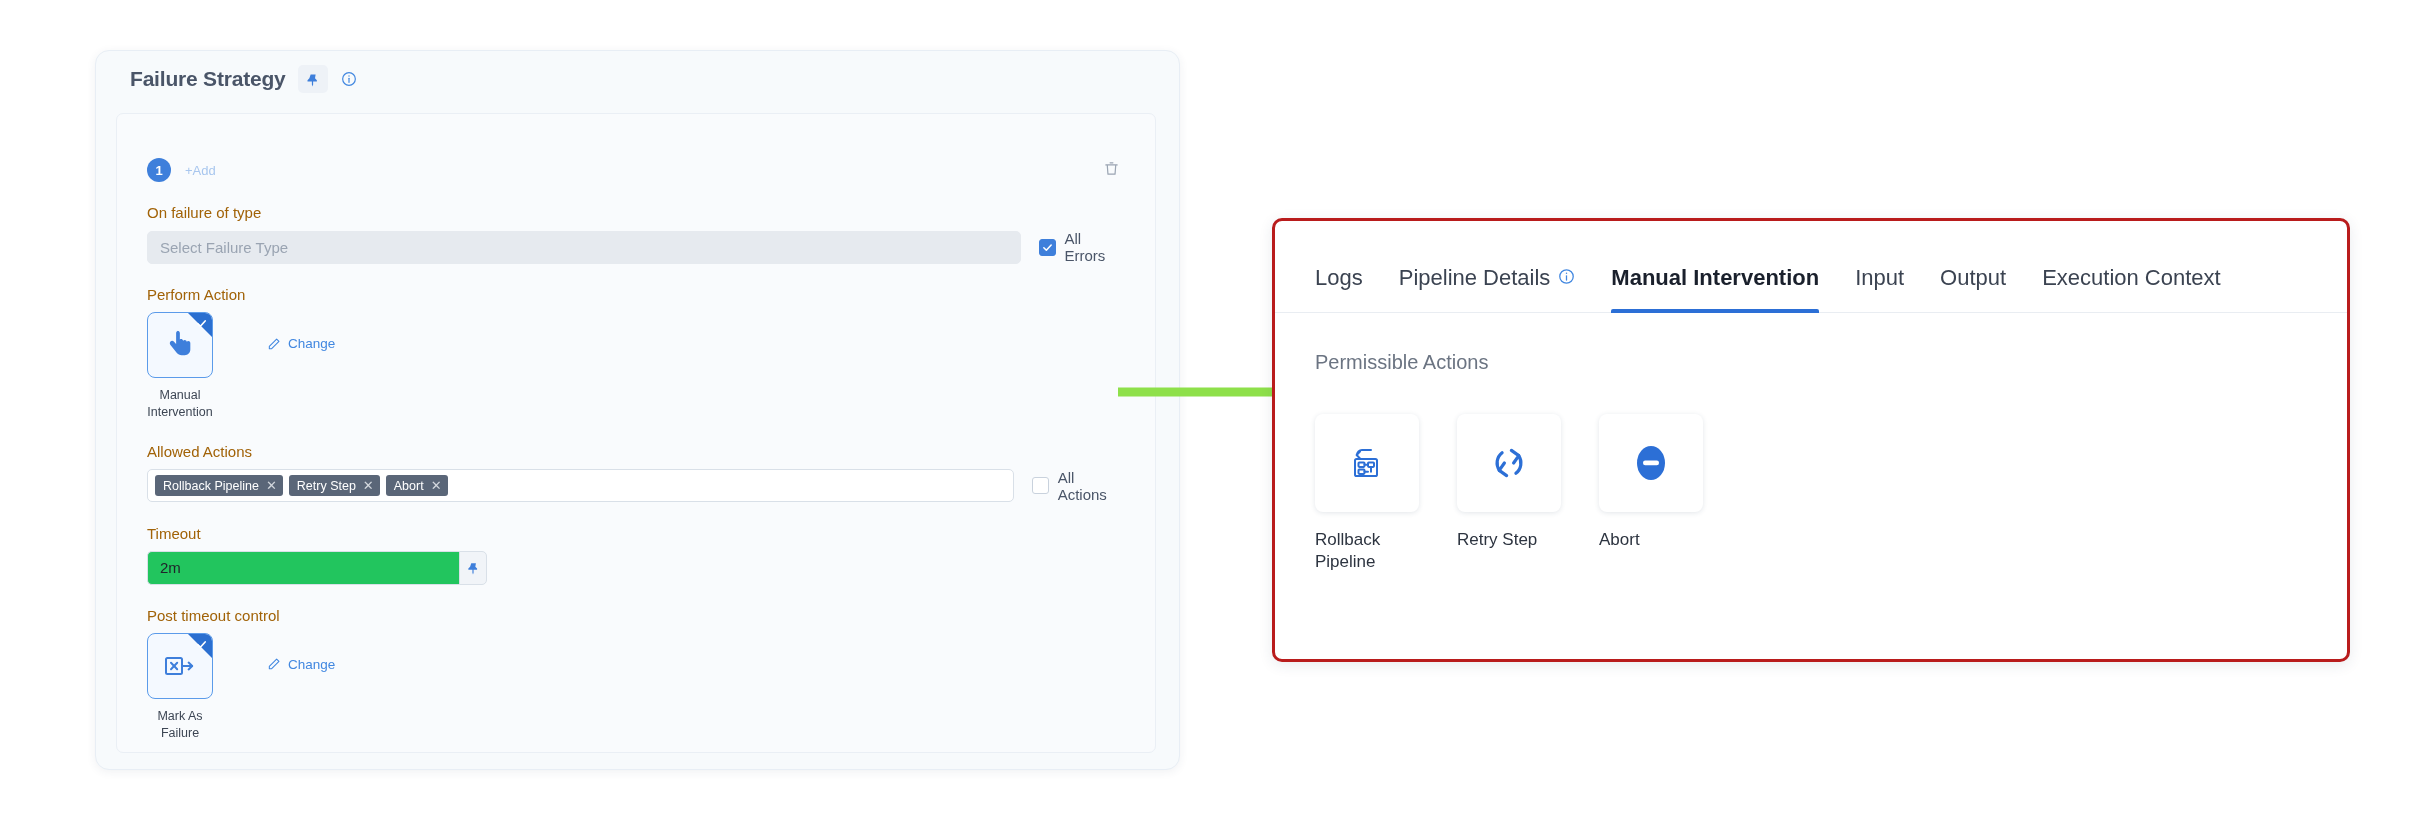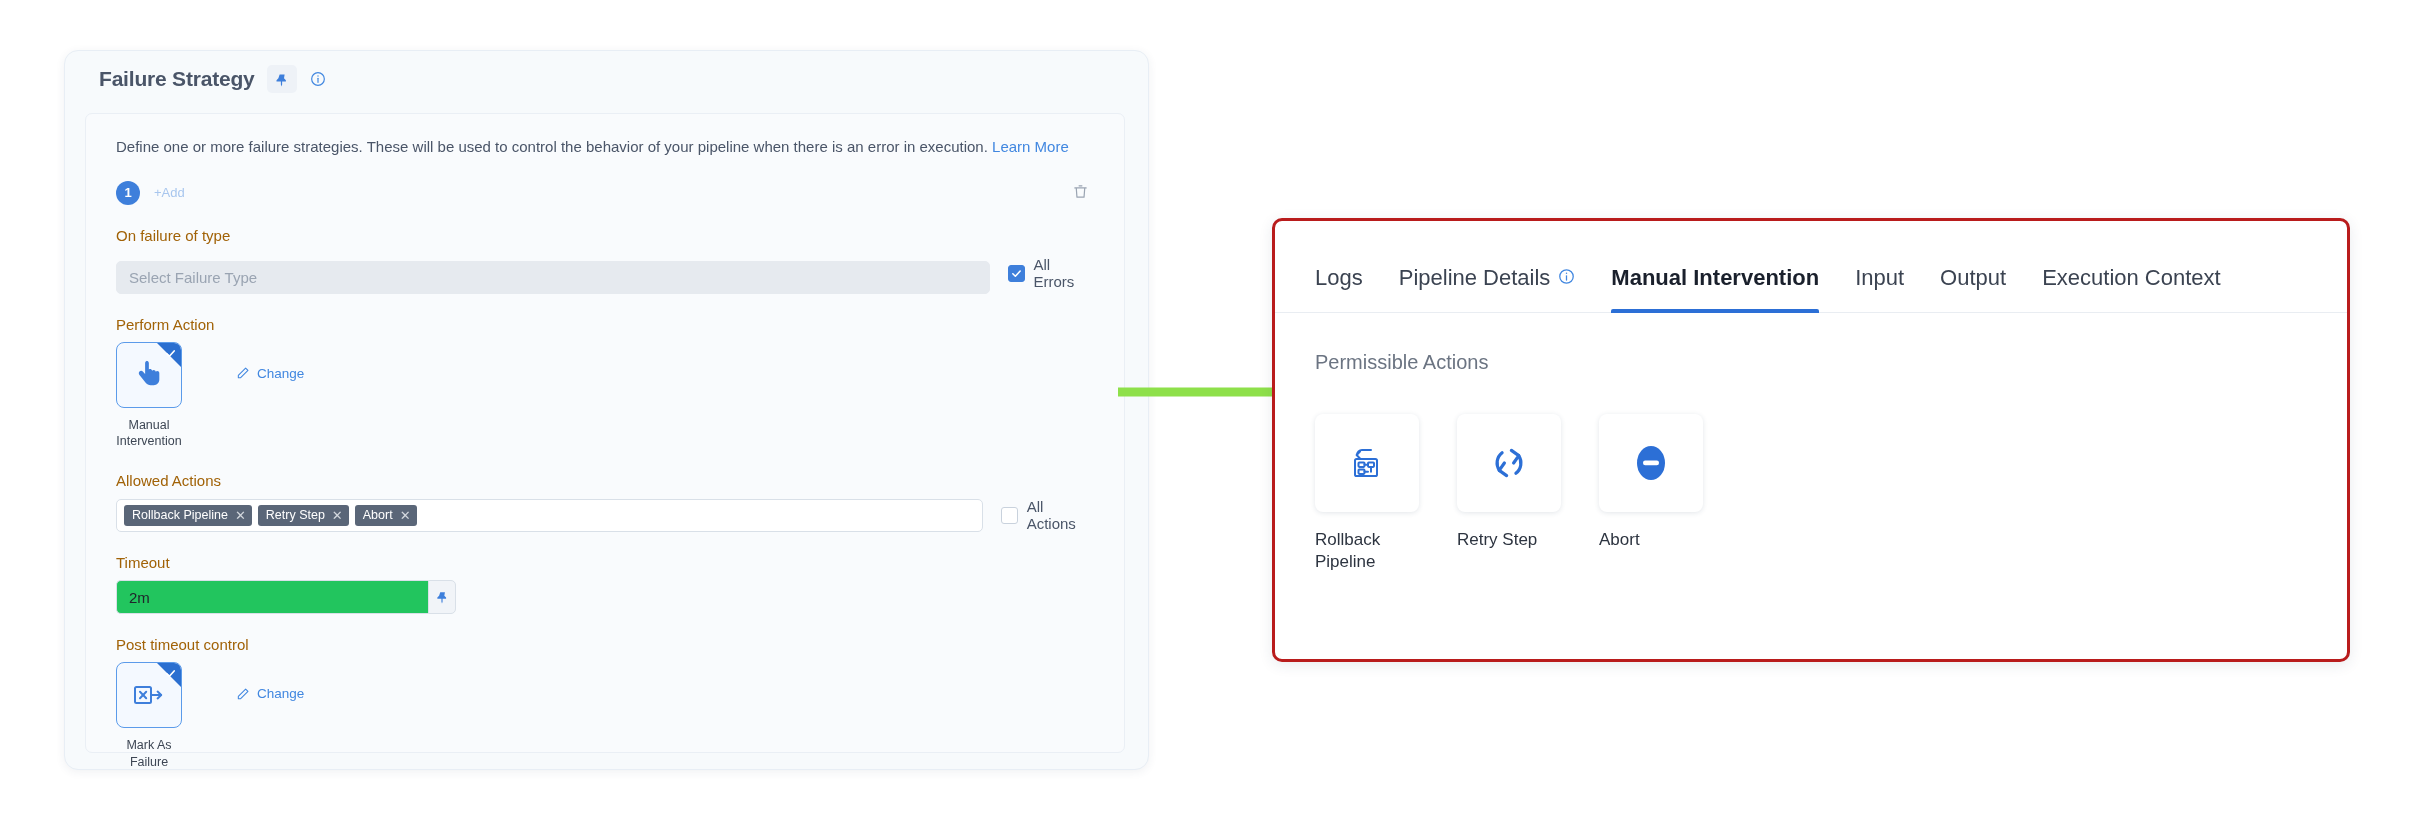--- a/index.html
+++ b/index.html
@@ -8,21 +8,21 @@
     height: 836px;
     background: #ffffff;
     font-family: "Liberation Sans", sans-serif;
     overflow: hidden;
   }
   .stage { position: relative; width: 2412px; height: 836px; }
 
   
   .left-panel {
     position: absolute;
-    left: 64px; top: 50px;
+    left: 95px; top: 50px;
     width: 1085px; height: 720px;
     background: #f7fafc;
     border: 1px solid #e8eef5;
     border-radius: 14px;
     box-shadow: 0 2px 10px rgba(40,60,90,0.07);
   }
   .lp-header {
     height: 56px;
     display: flex; align-items: center;
     padding: 0 34px;
@@ -99,21 +99,20 @@
 
   .select-box {
     width: 888px; height: 33px;
     background: #e6eaef;
     border: 1px solid #e6eaef;
     border-radius: 5px;
     display: flex; align-items: center;
     padding: 0 12px;
     font-size: 15px;
     color: #9aa4b2;
-    margin-top: 8px;
   }
 
   .chk-wrap { display: flex; align-items: center; gap: 9px; }
   .chk {
     width: 17px; height: 17px;
     border-radius: 3px;
     display: flex; align-items: center; justify-content: center;
   }
   .chk.on { background: #3e7fdb; border: 1px solid #3e7fdb; }
   .chk.off { background: #ffffff; border: 1px solid #c9d2dd; }
@@ -270,24 +269,20 @@
         <svg width="16" height="16" viewBox="0 0 24 24" fill="none" stroke="#4187e0" stroke-width="1.8">
           <circle cx="12" cy="12" r="9.5"></circle>
           <line x1="12" y1="11" x2="12" y2="17" stroke-linecap="round"></line>
           <circle cx="12" cy="7.4" r="1.05" fill="#4187e0" stroke="none"></circle>
         </svg>
       </span>
     </div>
 
     <div class="lp-body">
 
-      <div class="desc">
-        <span>Define one or more failure strategies. These will be used to control the behavior of your pipeline when there is an error in execution.</span>
-        <a href="#">Learn More</a>
-      </div>
 
       <div class="add-row">
         <span class="num-badge">1</span>
         <span class="add-link">+Add</span>
         <span class="trash-ico">
           <svg width="17" height="17" viewBox="0 0 24 24" fill="none" stroke="#9aa4b2" stroke-width="1.7" stroke-linecap="round" stroke-linejoin="round">
             <path d="M4 7h16M10 4h4M6 7l1 13h10l1-13"></path>
           </svg>
         </span>
       </div>

